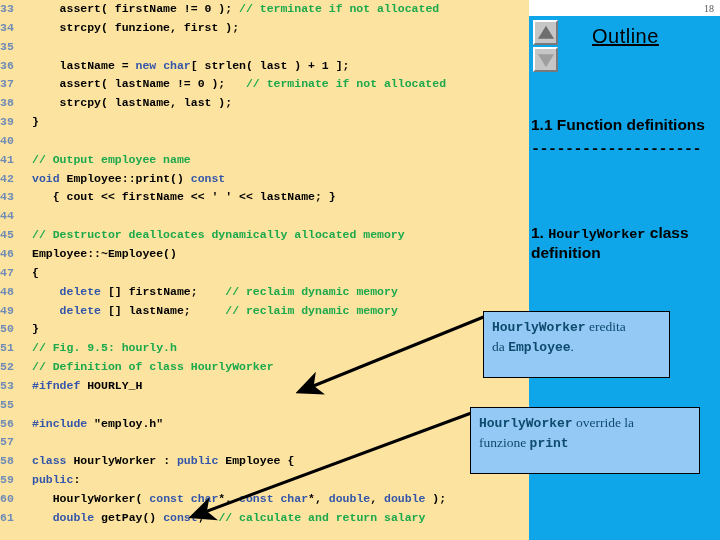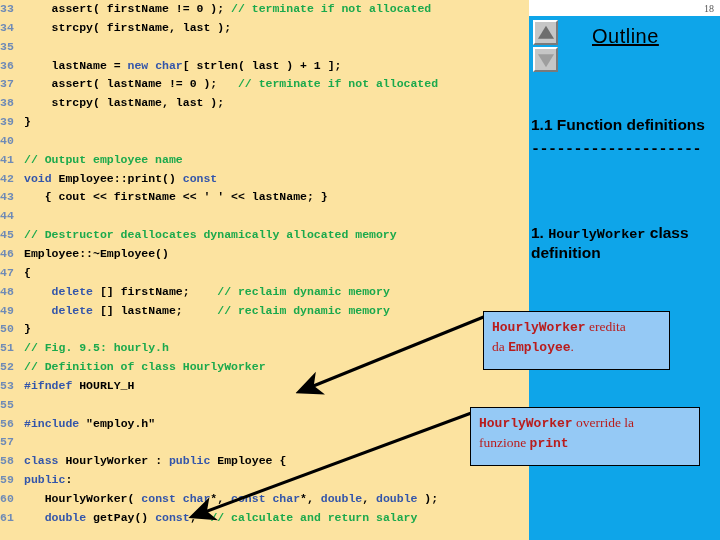--- a/index.html
+++ b/index.html
@@ -36,21 +36,21 @@
   }
   .ln {
     position: absolute;
     left: 0;
     width: 30px;
     color: #6E8AB6;
     font-weight: bold;
   }
   .src {
     position: absolute;
-    left: 24px;
+    left: 32px;
     color: #000000;
   }
   .kw   { color: #3355AA; }
   .cmt  { color: #1BA94C; }
   .pp   { color: #3355AA; }
   .plain{ color: #000000; }
 
   
   #outline-panel {
     position: absolute;
@@ -138,22 +138,22 @@
   #outline-entry-2 { top: 168px; }
 
   
   .callout {
     position: absolute;
     background: #95C9F5;
     border: 1.5px solid #000000;
     box-sizing: border-box;
     font-family: "Liberation Serif", serif;
     font-size: 13.5px;
-    color: #b91c1c;
-    padding: 5px 7px 12px 8px;
+    color: #0c4a6e;
+    padding: 5px 7px 20px 8px;
     line-height: 19px;
     z-index: 5;
   }
   .callout .mono {
     font-family: "Liberation Mono", "DejaVu Sans Mono", monospace;
     font-weight: bold;
     font-size: 13px;
   }
   #callout-inherit  { left: 483px; top: 311px; width: 187px; }
   #callout-override { left: 470px; top: 407px; width: 230px; }
@@ -165,21 +165,21 @@
     width: 720px; height: 540px;
     pointer-events: none;
     z-index: 4;
   }
 </style>
 </head>
 <body>
 
 <div id="code-panel">
     <div class="code-line"><span class="ln">33</span><span class="src"><span class="plain">    assert( firstName != 0 ); </span><span class="cmt">// terminate if not allocated</span></span></div>
-    <div class="code-line"><span class="ln">34</span><span class="src"><span class="plain">    strcpy( firstName, last );</span></span></div>
+    <div class="code-line"><span class="ln">34</span><span class="src"><span class="plain">    strcpy( funzione, first );</span></span></div>
     <div class="code-line"><span class="ln">35</span><span class="src"></span></div>
     <div class="code-line"><span class="ln">36</span><span class="src"><span class="plain">    lastName = </span><span class="kw">new char</span><span class="plain">[ strlen( last ) + 1 ];</span></span></div>
     <div class="code-line"><span class="ln">37</span><span class="src"><span class="plain">    assert( lastName != 0 );   </span><span class="cmt">// terminate if not allocated</span></span></div>
     <div class="code-line"><span class="ln">38</span><span class="src"><span class="plain">    strcpy( lastName, last );</span></span></div>
     <div class="code-line"><span class="ln">39</span><span class="src"><span class="plain">}</span></span></div>
     <div class="code-line"><span class="ln">40</span><span class="src"></span></div>
     <div class="code-line"><span class="ln">41</span><span class="src"><span class="cmt">// Output employee name</span></span></div>
     <div class="code-line"><span class="ln">42</span><span class="src"><span class="kw">void </span><span class="plain">Employee::print() </span><span class="kw">const</span></span></div>
     <div class="code-line"><span class="ln">43</span><span class="src"><span class="plain">   { cout &lt;&lt; firstName &lt;&lt; ' ' &lt;&lt; lastName; }</span></span></div>
     <div class="code-line"><span class="ln">44</span><span class="src"></span></div>

